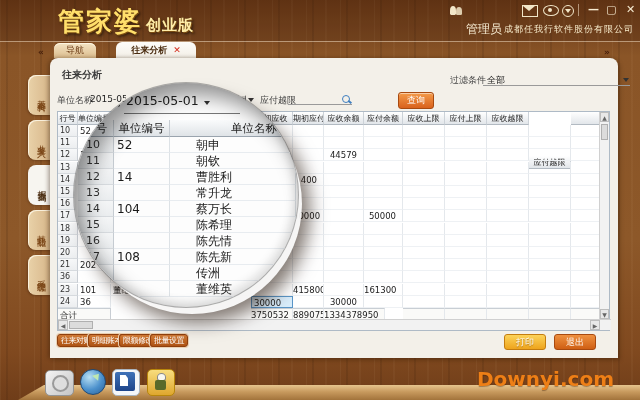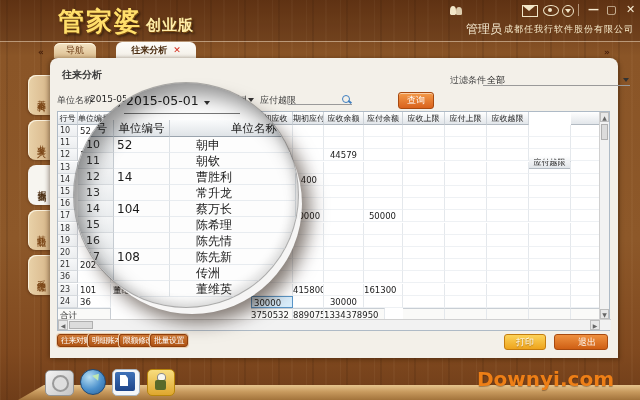--- a/index.html
+++ b/index.html
@@ -86,21 +86,21 @@
 
   
   .fbtn{position:absolute;top:276px;height:13px;border-radius:3px;background:linear-gradient(#d07a35,#ae5314);
         border:1px solid #8f3f0e;box-shadow:0 0 0 1px #ead0b2;color:#fff;font-size:8px;letter-spacing:-.5px;
         display:flex;align-items:center;justify-content:center;padding:0 3px;box-sizing:border-box;}
   .btn-print{position:absolute;left:454px;top:276px;width:40px;height:14px;border-radius:3px;
         background:linear-gradient(#fcd35a,#eea41d);border:1px solid #c47d10;color:#fff;font-size:9px;
         display:flex;align-items:center;justify-content:center;text-shadow:0 1px 1px rgba(120,70,0,.6);}
   .btn-exit{position:absolute;left:504px;top:276px;width:40px;height:14px;border-radius:3px;
         background:linear-gradient(#ef9140,#cf5f14);border:1px solid #a84a10;color:#fff;font-size:9px;
-        display:flex;align-items:center;justify-content:center;padding-left:12px;}
+        display:flex;align-items:center;justify-content:center;}
 
   
   .lens{position:absolute;left:74px;top:83px;width:224px;height:224px;border-radius:50%;background:#fdfdfd;overflow:hidden;
         box-shadow:0 0 0 1px rgba(110,110,110,.55),6px 9px 0 -2px rgba(255,255,255,.92),12px 16px 18px rgba(30,12,2,.55);}
   .lens-shade{position:absolute;left:74px;top:83px;width:224px;height:224px;border-radius:50%;pointer-events:none;
         box-shadow:inset 9px 12px 20px rgba(0,0,0,.42),inset -3px -5px 10px rgba(0,0,0,.10);}
   .l-date{position:absolute;font-size:12.5px;color:#222;}
   .l-line{position:absolute;left:50px;top:30px;width:116px;height:1px;background:#777;}
   .l-hc{position:absolute;top:37px;height:17px;line-height:17px;font-size:11.5px;color:#222;text-align:center;
         background:linear-gradient(#fafbfc,#dfe3e7);border-right:1px solid #c6ccd2;border-bottom:1px solid #9aa4ae;

